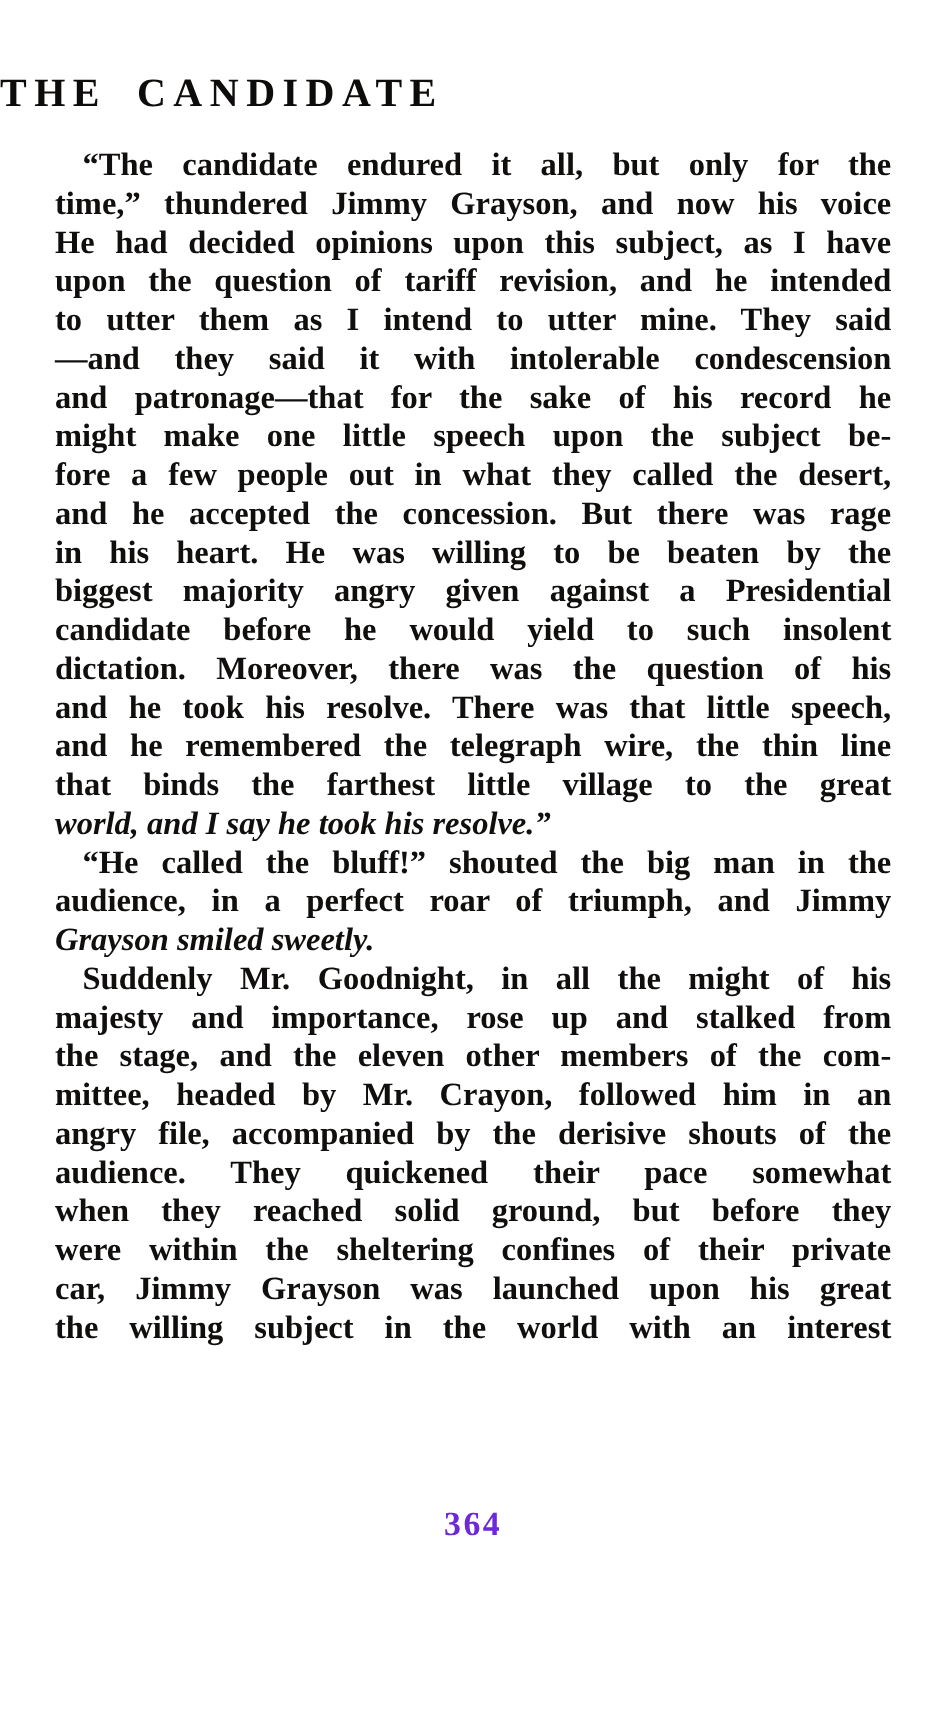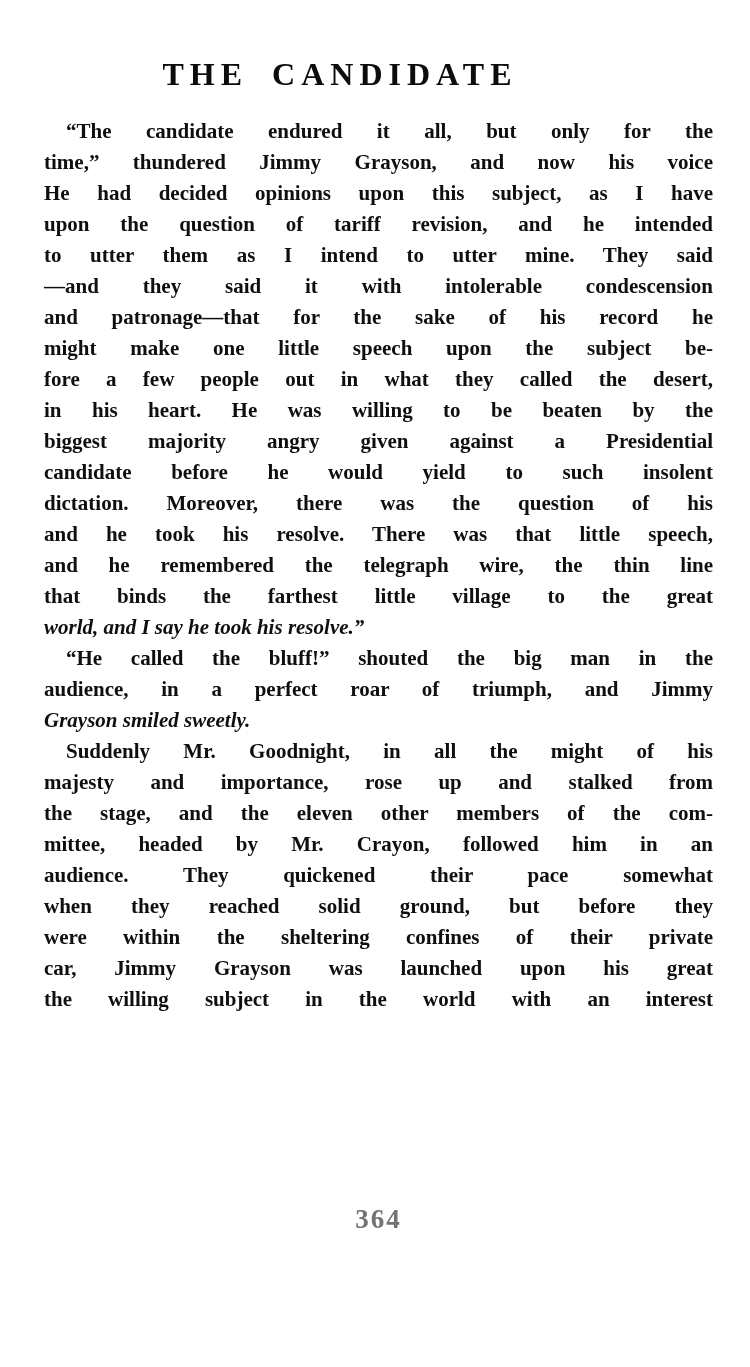--- a/index.html
+++ b/index.html
@@ -11,33 +11,33 @@
     color: #0e0d0b;
     font-family: "Liberation Serif", serif;
     overflow: hidden;
   }
   .title {
     position: absolute;
     top: 56px;
     left: 0;
     width: 680px;
     margin: 0;
-    text-align: center;
+    text-align: left;
     font-size: 32px;
     font-weight: bold;
     letter-spacing: 6px;
     word-spacing: 10px;
     color: #0d0c0a;
   }
   .body-block {
     position: absolute;
     top: 116px;
     left: 44px;
     width: 669px;
-    font-size: 21px;
+    font-size: 26px;
     line-height: 31px;
     font-weight: 600;
     color: #100f0d;
   }
   .para { margin: 0; padding: 0; }
   .line {
     text-align: justify;
     text-align-last: justify;
     min-height: 31px;
   }
@@ -45,59 +45,61 @@
   .line.noj { text-align-last: left; font-style: italic; }
   .page-number {
     position: absolute;
     top: 1204px;
     left: 44px;
     width: 669px;
     text-align: center;
     font-size: 27px;
     font-weight: 600;
     letter-spacing: 2px;
-    color: #737373;
+    color: #6d28d9;
   }
 </style>
 </head>
 <body>
 
 <div class="page">
   <h1 class="title">THE CANDIDATE</h1>
 
   <div class="body-block" id="body-block">
       <div class="para">
         <div class="line first">“The candidate endured it all, but only for the</div>
         <div class="line">time,” thundered Jimmy Grayson, and now his voice</div>
         <div class="line">He had decided opinions upon this subject, as I have</div>
         <div class="line">upon the question of tariff revision, and he intended</div>
         <div class="line">to utter them as I intend to utter mine.  They said</div>
         <div class="line">—and they said it with intolerable condescension</div>
         <div class="line">and patronage—that for the sake of his record he</div>
         <div class="line">might make one little speech upon the subject be-</div>
         <div class="line">fore a few people out in what they called the desert,</div>
+        <div class="line">and he accepted the concession.  But there was rage</div>
         <div class="line">in his heart.  He was willing to be beaten by the</div>
         <div class="line">biggest majority angry given against a Presidential</div>
         <div class="line">candidate before he would yield to such insolent</div>
         <div class="line">dictation.  Moreover, there was the question of his</div>
         <div class="line">and he took his resolve.  There was that little speech,</div>
         <div class="line">and he remembered the telegraph wire, the thin line</div>
         <div class="line">that binds the farthest little village to the great</div>
         <div class="line noj">world, and I say he took his resolve.”</div>
       </div>
       <div class="para">
         <div class="line first">“He called the bluff!” shouted the big man in the</div>
         <div class="line">audience, in a perfect roar of triumph, and Jimmy</div>
         <div class="line noj">Grayson smiled sweetly.</div>
       </div>
       <div class="para">
         <div class="line first">Suddenly Mr. Goodnight, in all the might of his</div>
         <div class="line">majesty and importance, rose up and stalked from</div>
         <div class="line">the stage, and the eleven other members of the com-</div>
         <div class="line">mittee, headed by Mr. Crayon, followed him in an</div>
+        <div class="line">angry file, accompanied by the derisive shouts of the</div>
         <div class="line">audience.  They quickened their pace somewhat</div>
         <div class="line">when they reached solid ground, but before they</div>
         <div class="line">were within the sheltering confines of their private</div>
         <div class="line">car, Jimmy Grayson was launched upon his great</div>
         <div class="line">the willing subject in the world with an interest</div>
       </div>
     </div>
 
   <div class="page-number">364</div>
 </div>

